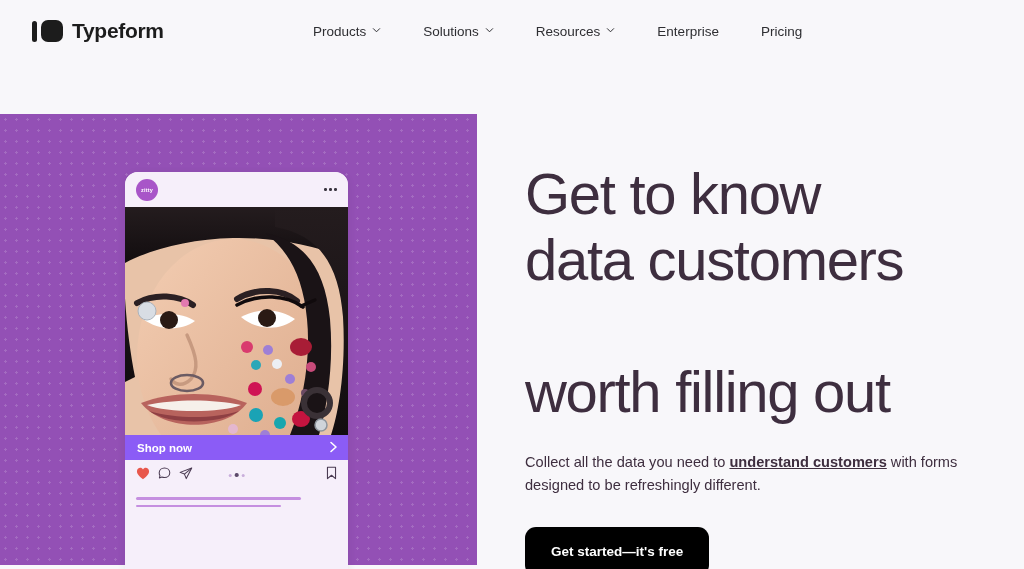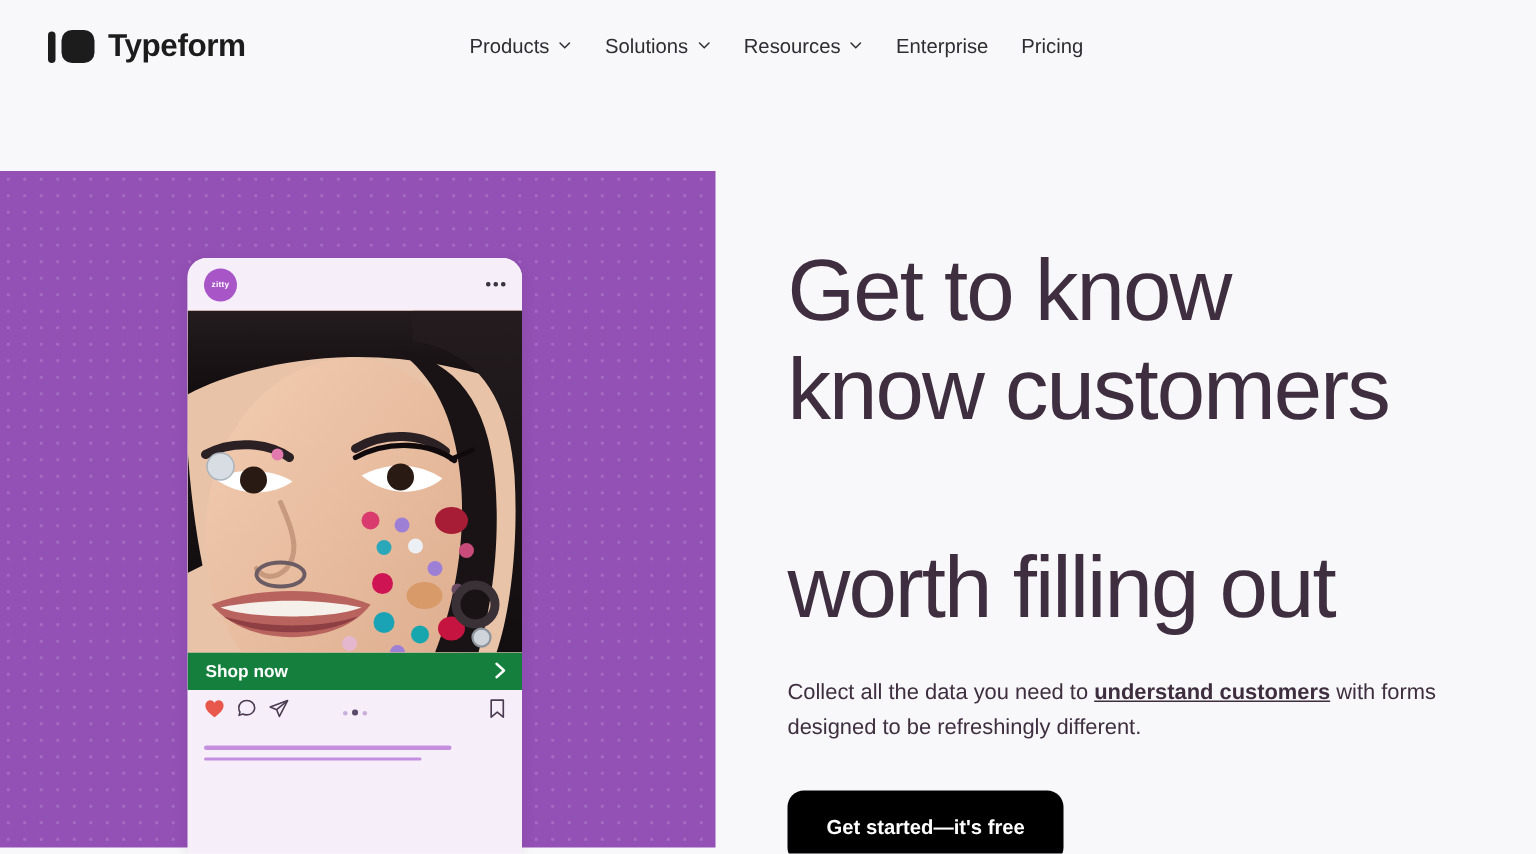--- a/index.html
+++ b/index.html
@@ -24,21 +24,21 @@
   }
   .logo-mark { display:flex; align-items:center; gap:4px; }
   .logo-bar  { width:5px;  height:21px; background:#1c1c1c; border-radius:2.5px; }
   .logo-rect { width:22px; height:22px; background:#1c1c1c; border-radius:7px; }
   .brand-name {
     font-size:21px; font-weight:700; color:#1c1c1c; letter-spacing:-0.3px;
   }
 
   .nav {
     position:absolute; left:313px; top:50%; transform:translateY(-50%);
-    display:flex; align-items:flex-end; gap:22px;
+    display:flex; align-items:flex-end; gap:42px;
   }
   .nav-item {
     display:flex; align-items:center; gap:6px;
     font-size:13.5px; color:#2e2e32; cursor:pointer; white-space:nowrap;
   }
   .chev { width:9px; height:9px; position:relative; top:-1px; }
   .chev svg { display:block; }
 
   .header-right {
     position:absolute; right:30px; top:50%; transform:translateY(-50%);
@@ -79,21 +79,21 @@
     background:#a855c8; color:#ffffff;
     font-size:5.5px; font-weight:700; letter-spacing:0.2px;
     display:flex; align-items:center; justify-content:center;
   }
   .dots-menu { display:flex; gap:2.5px; }
   .dots-menu i { width:2.6px; height:2.6px; border-radius:50%; background:#3a3540; display:block; }
 
   .post-photo { position:relative; width:223px; height:228px; overflow:hidden; background:#c9a58b; }
 
   .shop-bar {
-    height:25px; background:#15803d;
+    height:25px; background:#8b5cf6;
     display:flex; align-items:center; justify-content:space-between;
     padding:0 10px 0 12px;
   }
   .shop-label { color:#ffffff; font-size:11.5px; font-weight:600; }
   .shop-chev  { color:#ffffff; font-size:13px; line-height:1; font-weight:400; }
 
   .post-actions {
     height:30px; display:flex; align-items:center;
     padding:0 11px; position:relative;
   }
@@ -295,21 +295,21 @@
           <div class="ln a"></div>
           <div class="ln b"></div>
         </div>
       </div>
 
     </div>
 
     <div class="hero-right">
       <h1 class="headline">
         <span>Get to know</span><br>
-        <span>know customers</span><br>
+        <span>data customers</span><br>
         <br>
         <span>worth filling out</span>
       </h1>
       <p class="subtext">
         <span>Collect all the data you need to </span><b>understand customers</b><span> with forms designed to be refreshingly different.</span>
       </p>
       <button class="cta-btn">Get started—it's free</button>
     </div>
 
   </section>

